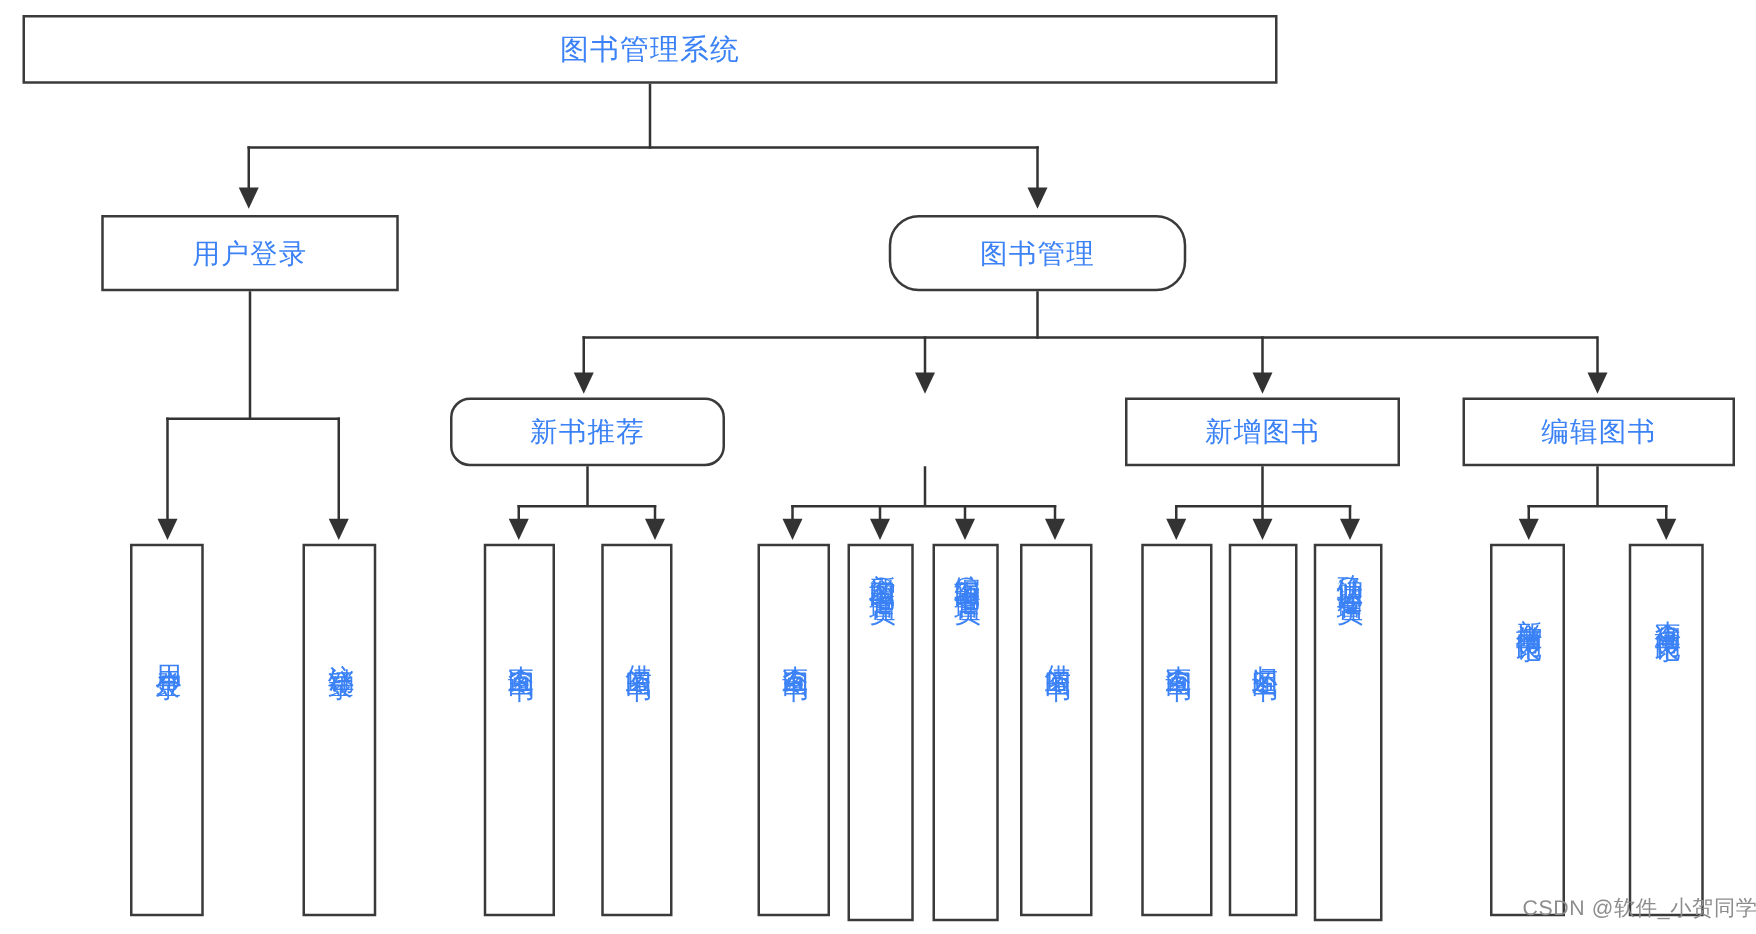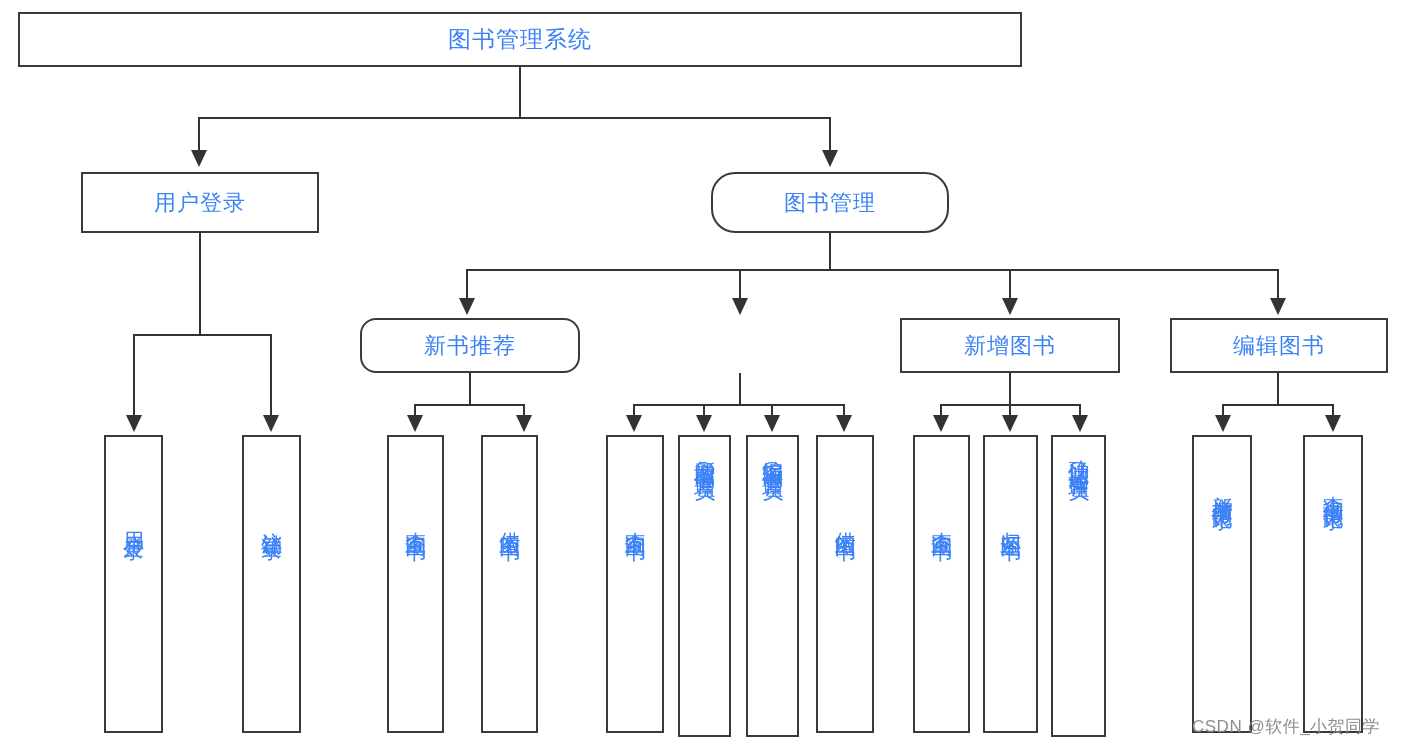--- a/index.html
+++ b/index.html
@@ -69,20 +69,21 @@
     border-top: 17px solid #333333;
   }
   
   #watermark {
     position: absolute;
     font-size: 17px;
     color: #8d8d8d;
     letter-spacing: 0.5px;
     white-space: nowrap;
     pointer-events: none;
+    padding-left: 26px;
   }
 </style>
 </head>
 <body>
 
 <div id="canvas">
 
   <div class="node root" style="left:18px; top:12px; width:1004px; height:55px;">
     <span class="label">图书管理系统</span>
   </div>

